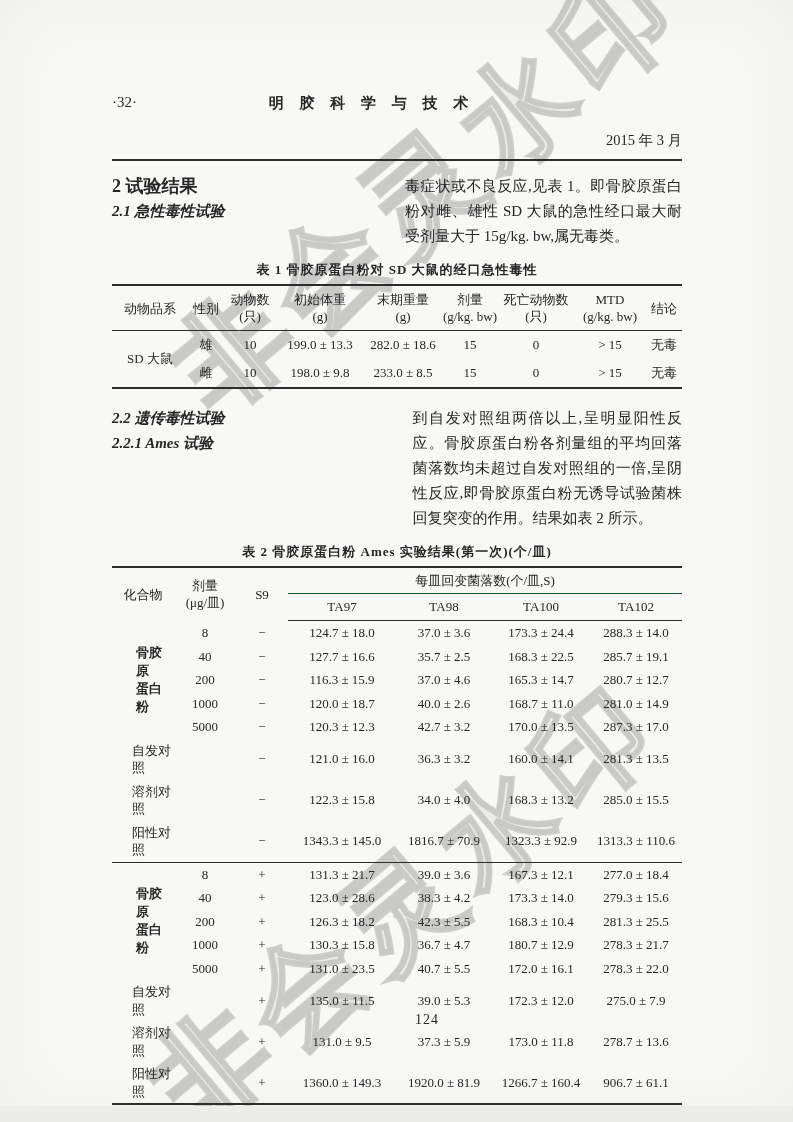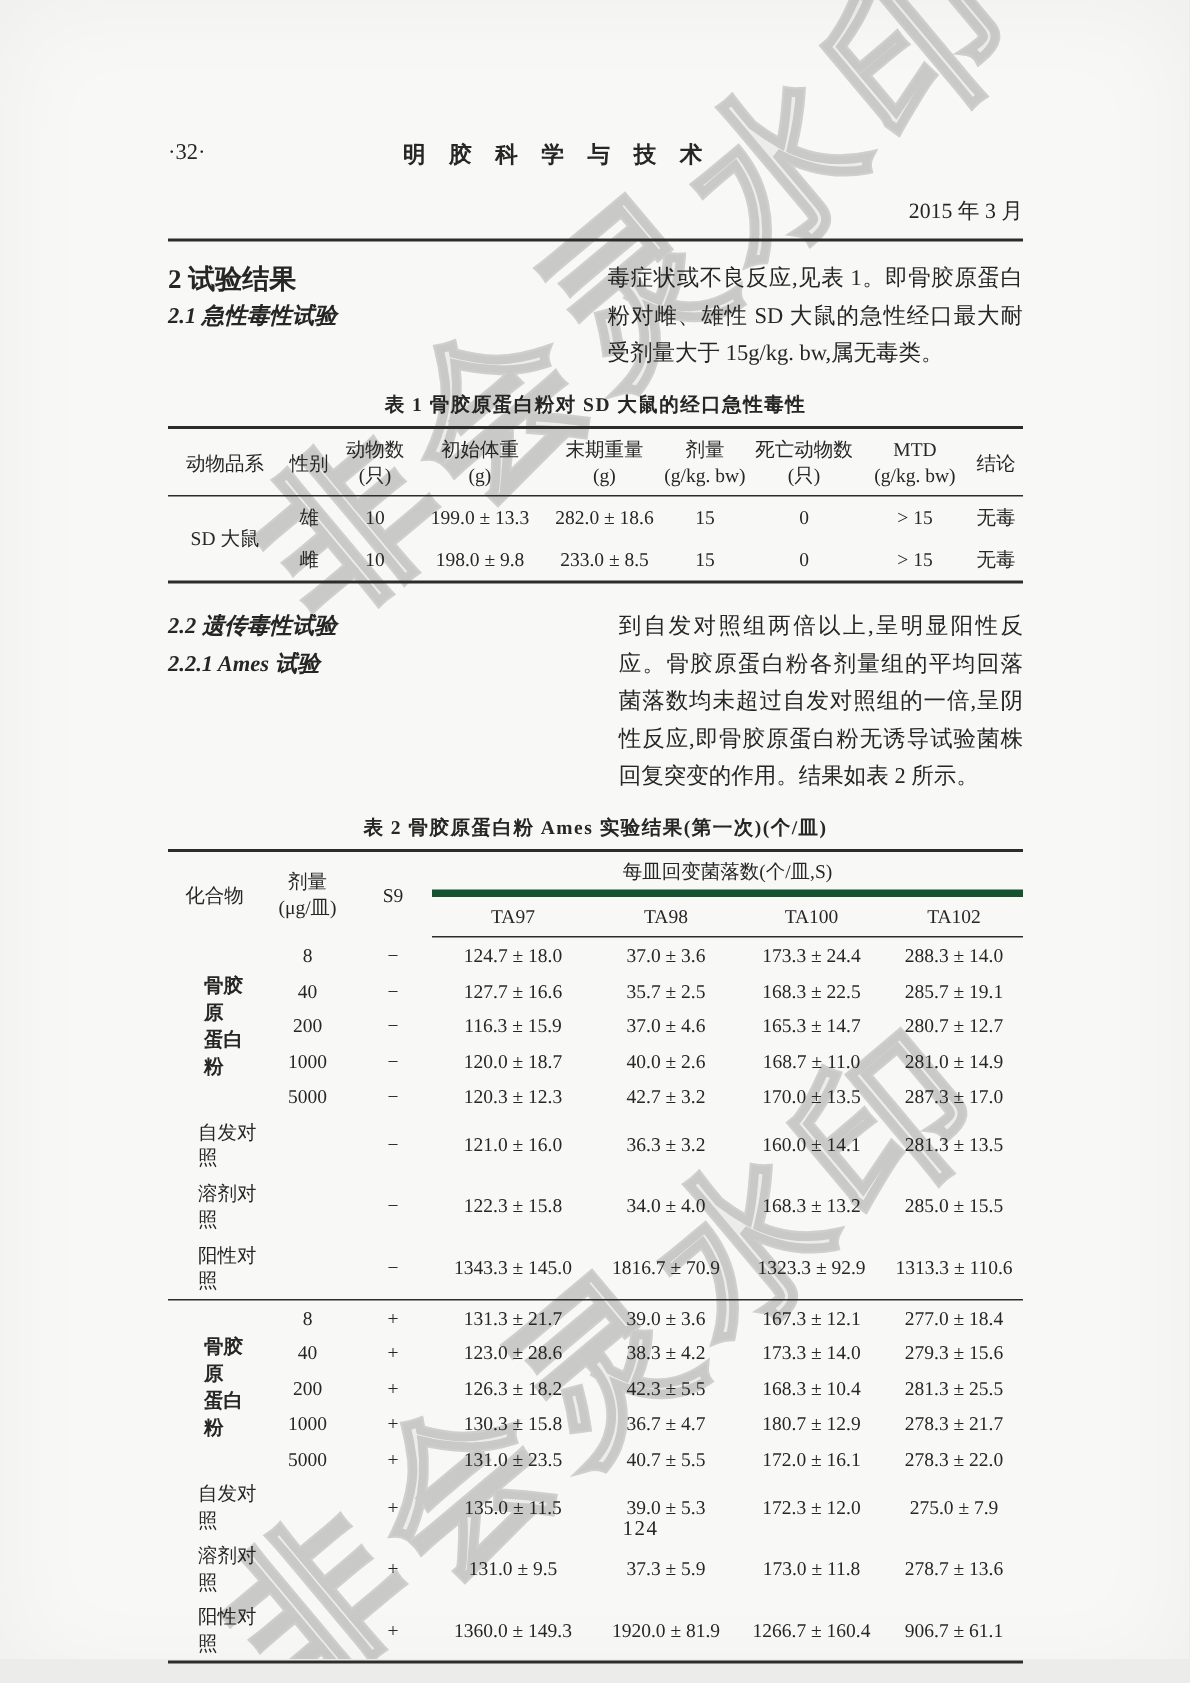--- a/index.html
+++ b/index.html
@@ -40,21 +40,21 @@
     text-align:center;font-weight:bold;font-size:13px;
     margin-top:12px;margin-bottom:5px;letter-spacing:1px;
   }
   table{width:570px;border-collapse:collapse;table-layout:fixed;font-size:13px;}
   .t1{border-top:2px solid #2c2c2c;border-bottom:2px solid #2c2c2c;}
   .t1 th{font-weight:normal;padding:5px 0;line-height:17px;border-bottom:1.5px solid #2c2c2c;}
   .t1 td{text-align:center;padding:3px 0;line-height:22px;}
   .t2{border-top:2px solid #2c2c2c;border-bottom:2px solid #2c2c2c;margin-top:2px;}
   .t2 th{font-weight:normal;padding:4px 0;line-height:17px;}
   .t2 thead tr.sub th{border-bottom:1.5px solid #2c2c2c;padding-bottom:5px;}
-  .t2 th.grp{border-bottom:5px solid #14532d;}
+  .t2 th.grp{border-bottom:1px solid #14532d;}
   .t2 td{text-align:center;padding:3px 0;line-height:17.5px;}
   .t2 td.cmp{text-align:left;padding-left:24px;line-height:18px;vertical-align:middle;font-weight:bold;}
   .t2 td.ctl{text-align:left;padding-left:20px;}
   .t2 tr.sep td{border-bottom:1.5px solid #2c2c2c;}
   .footer{
     position:absolute;left:377px;top:1012px;width:100px;z-index:1;
     text-align:center;font-size:14px;letter-spacing:1px;
   }
 </style>
 </head>

